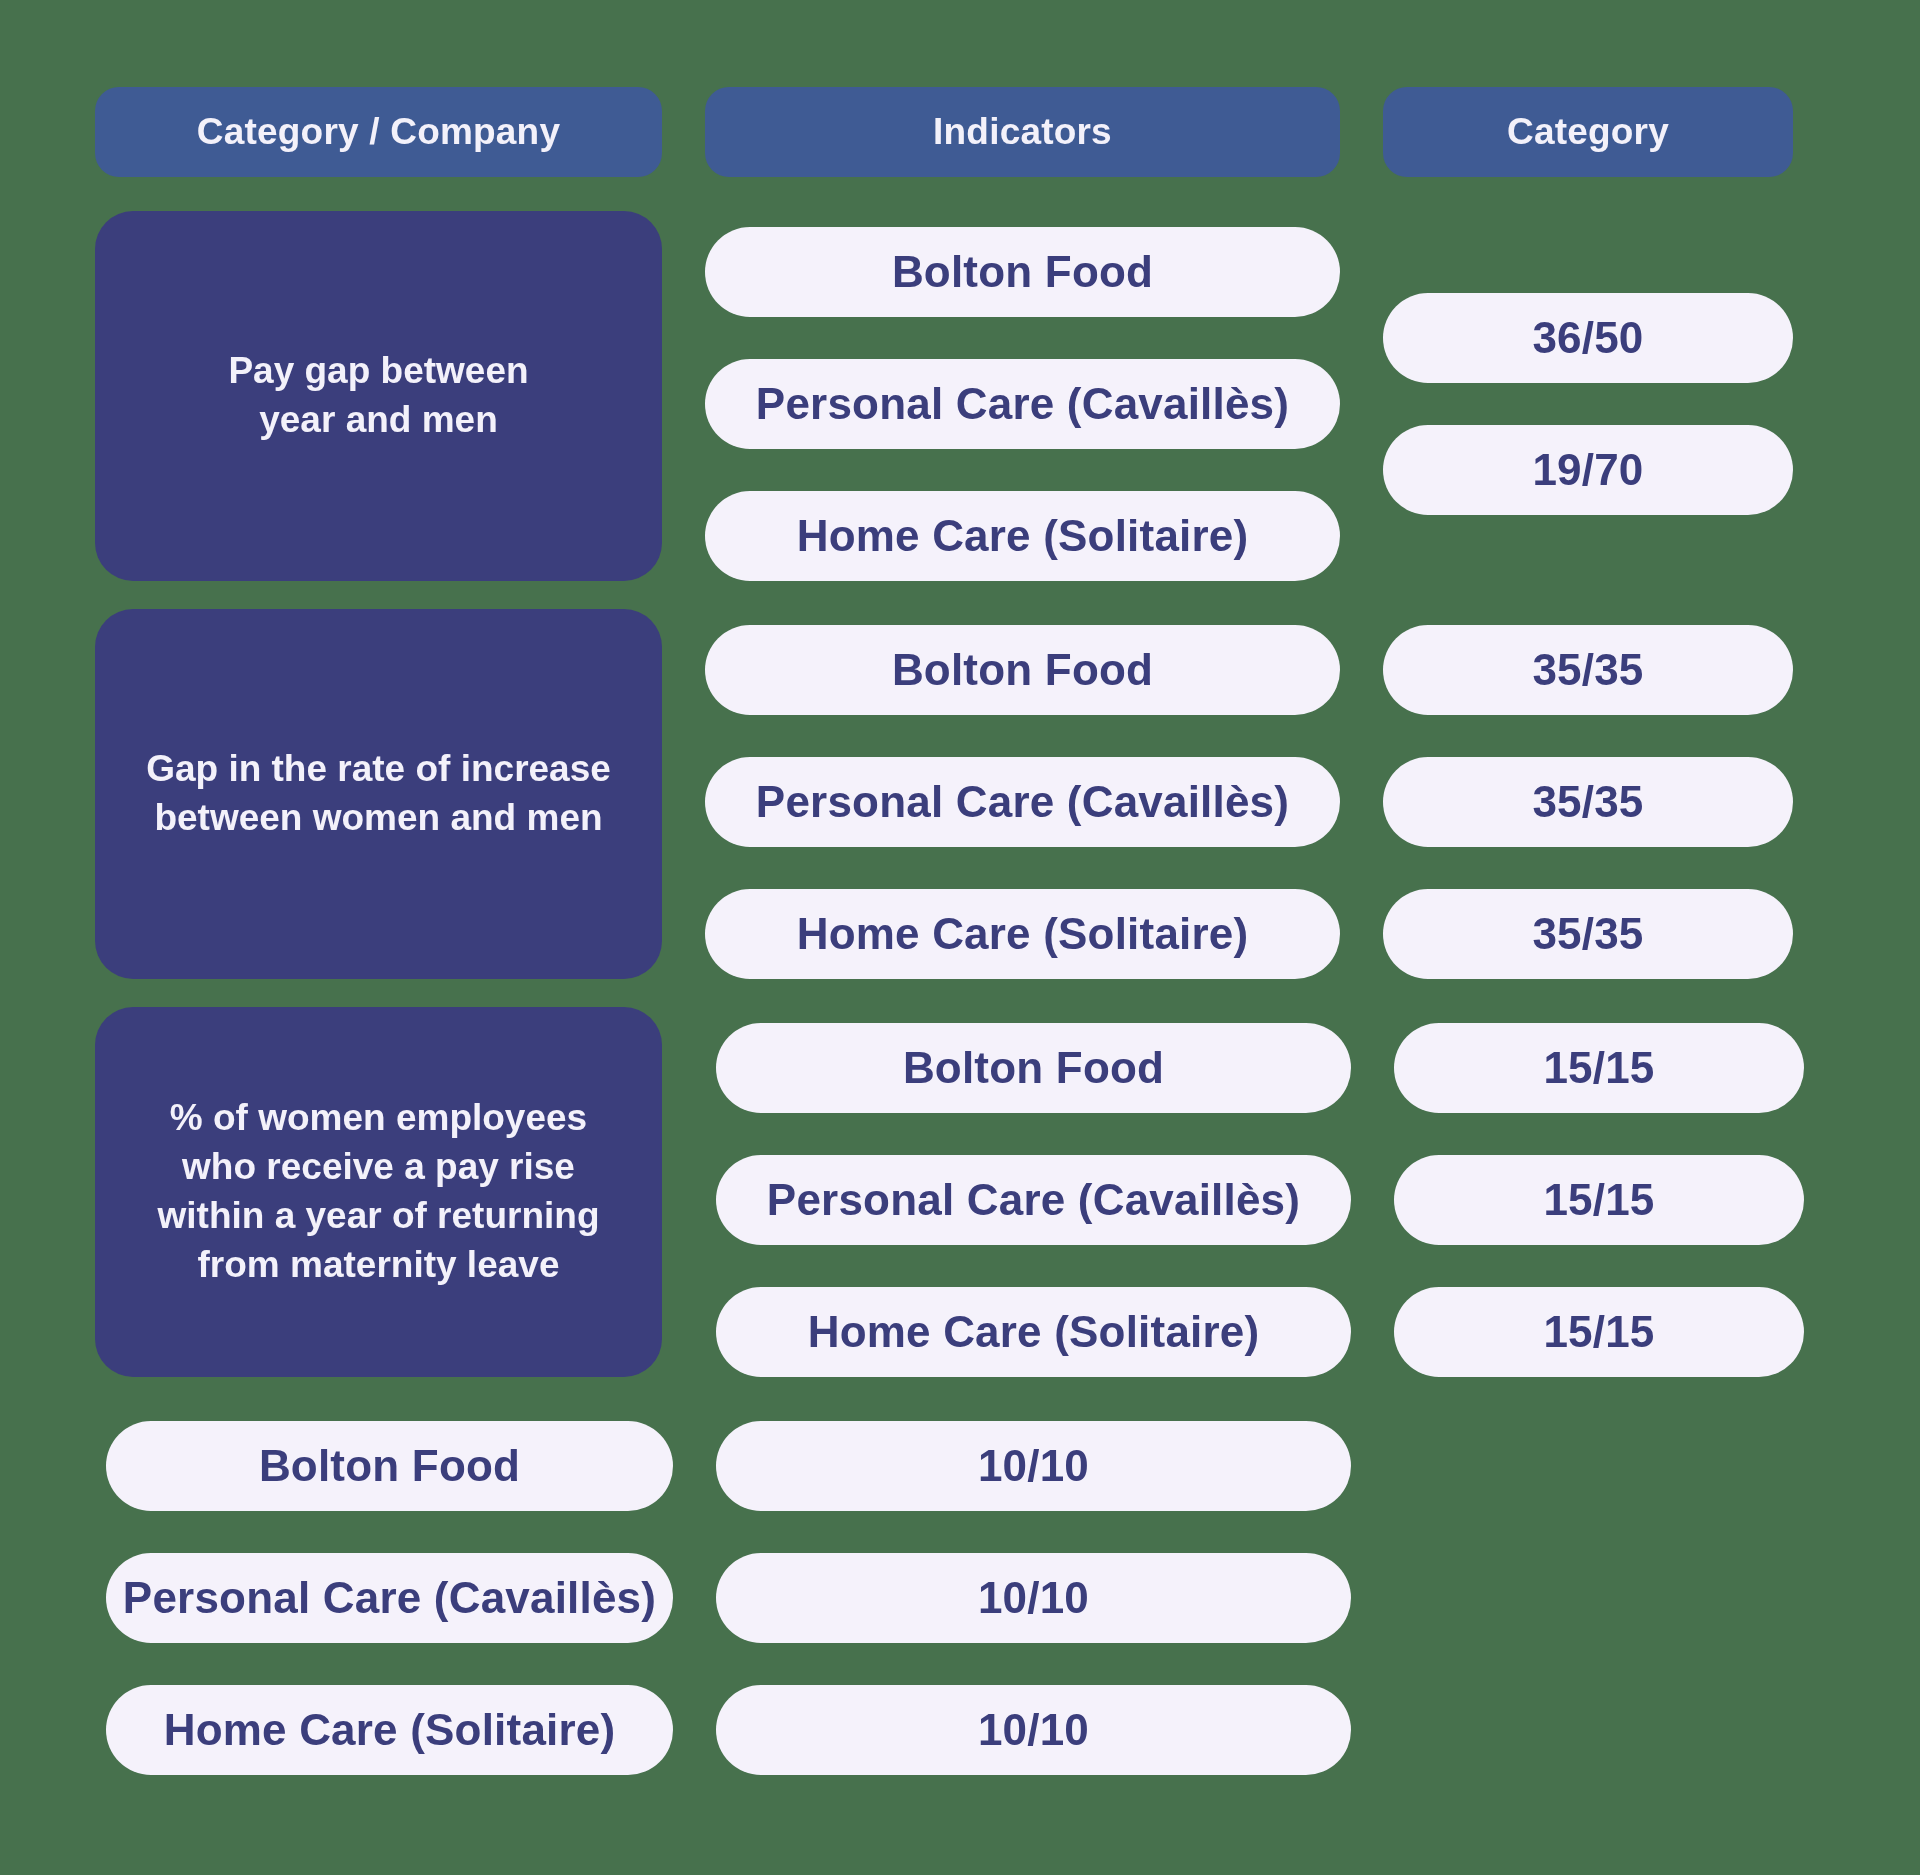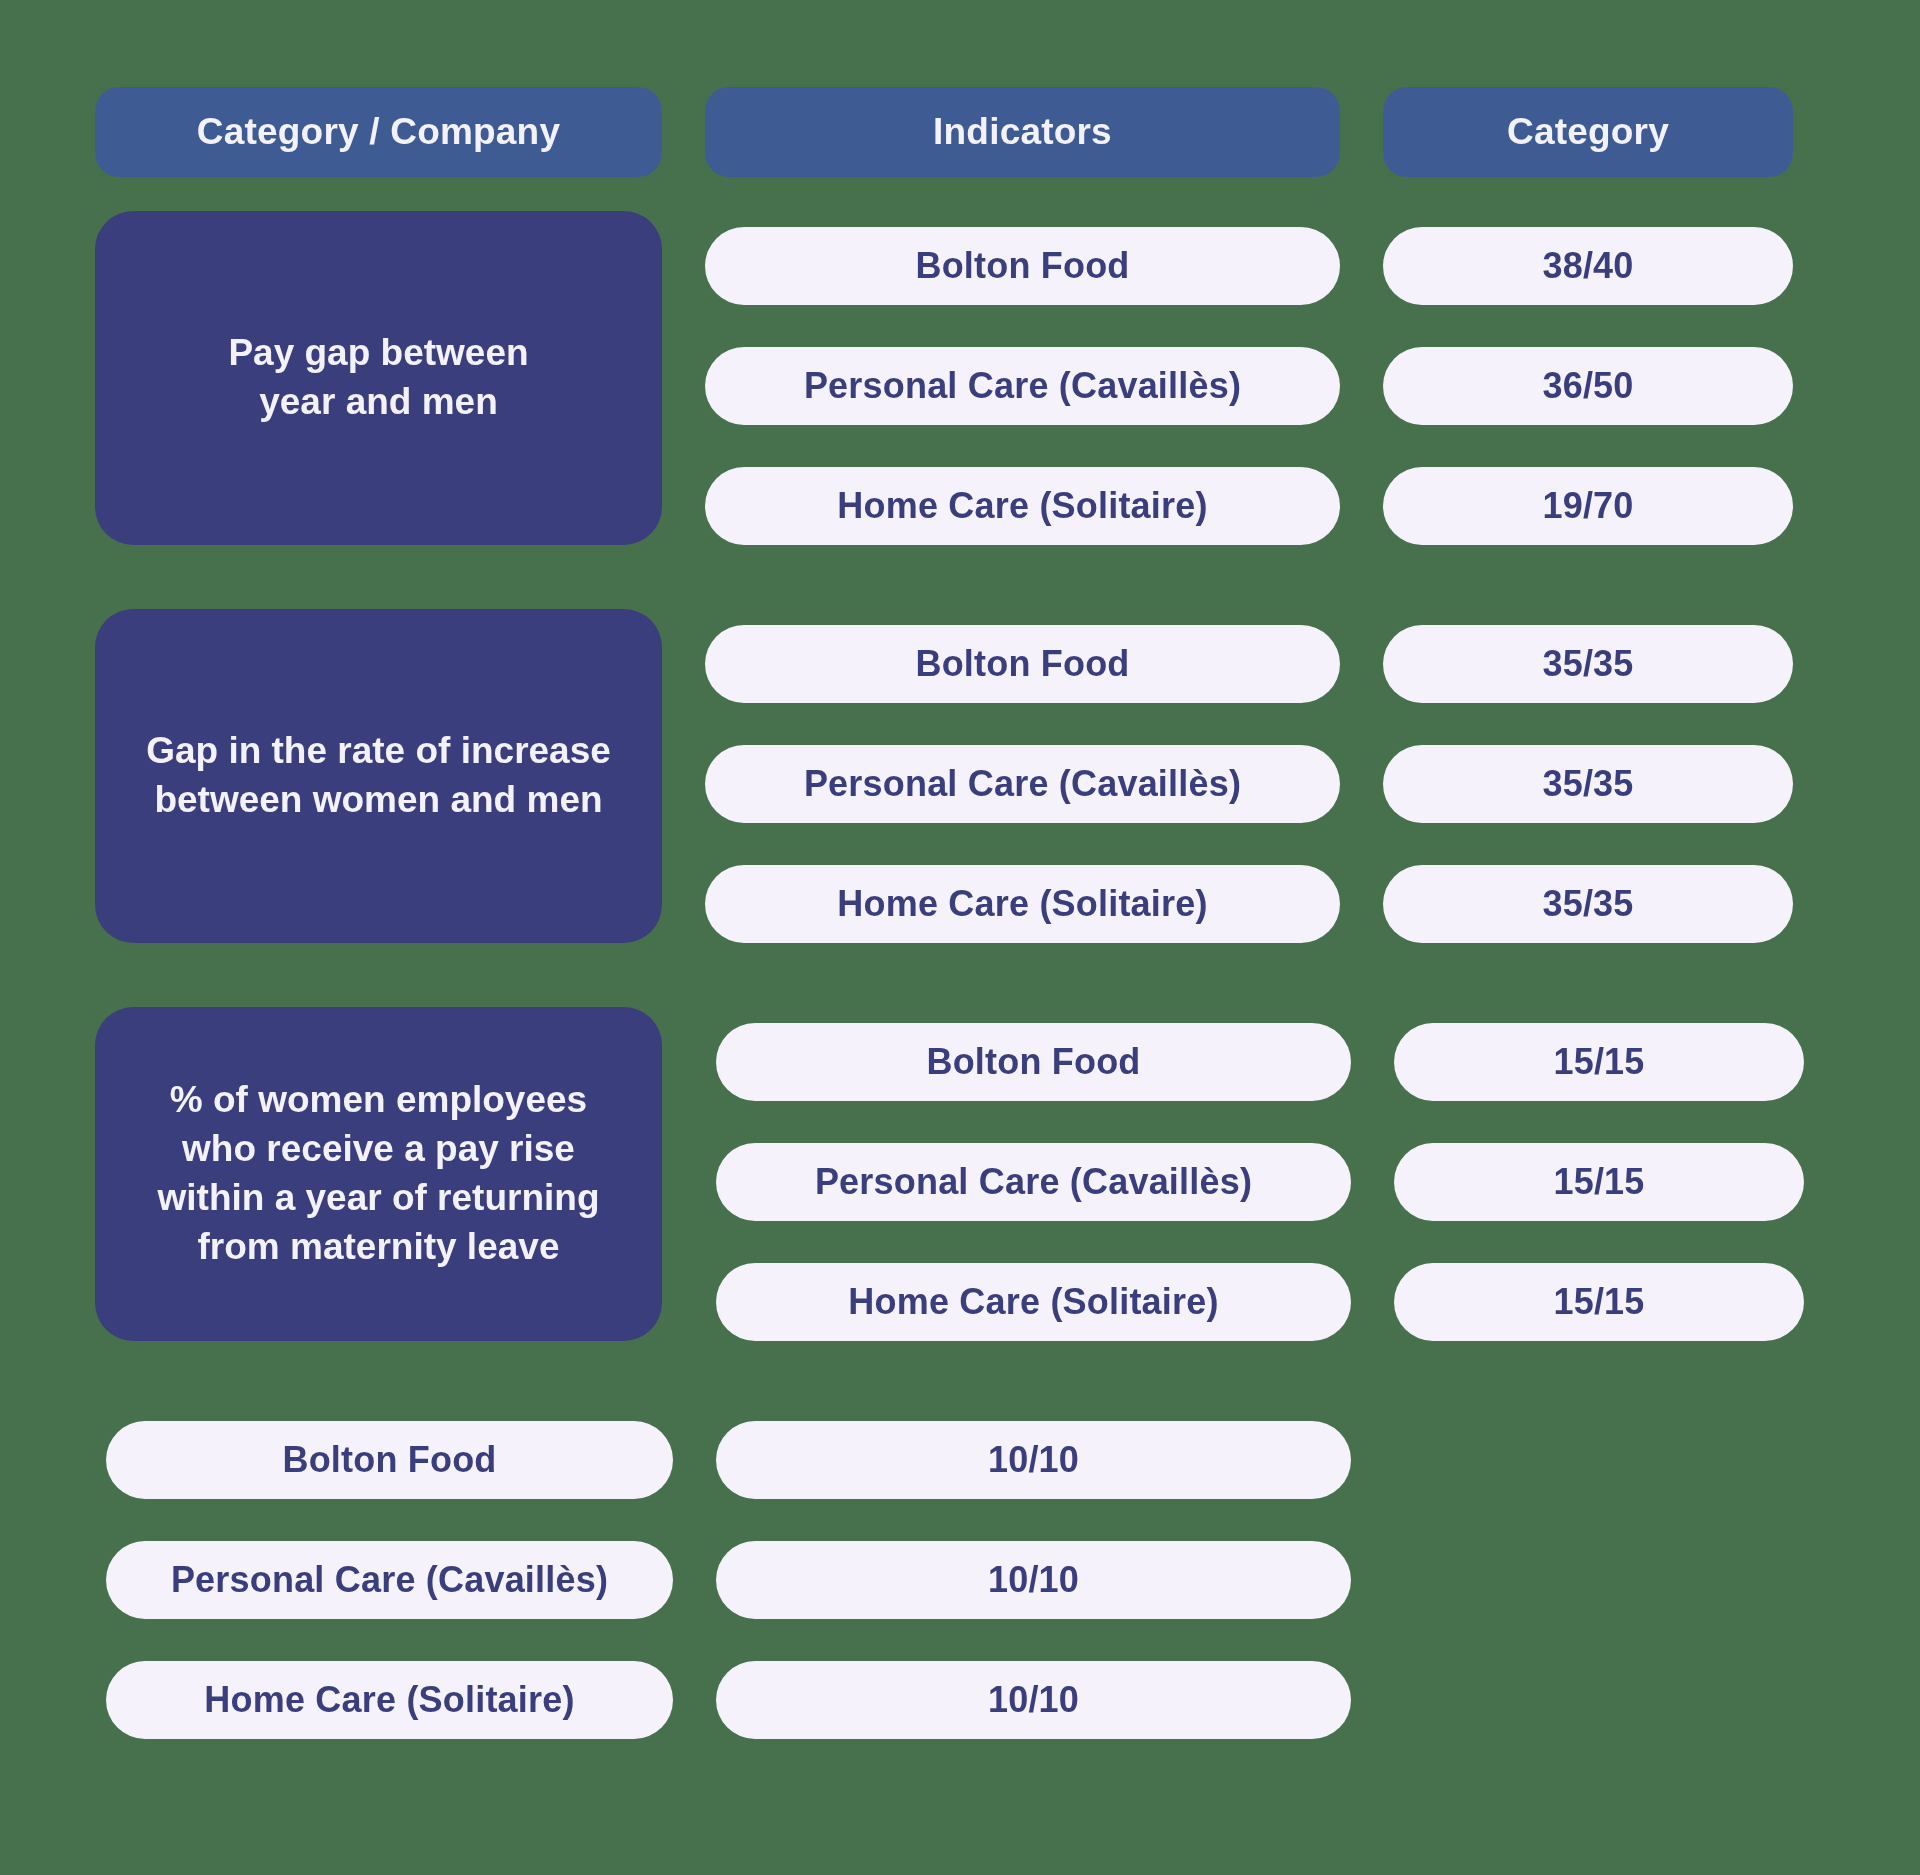--- a/index.html
+++ b/index.html
@@ -63,25 +63,25 @@
     line-height:1.32;
   }
   .stack{
     display:flex;
     flex-direction:column;
     justify-content:center;
     gap:26px;
     height:100%;
   }
   .pill{
-    height:78px;
+    height:90px;
     border-radius:45px;
     background:var(--pill-bg);
     color:var(--navy-text);
-    font-size:36px;
+    font-size:44px;
     display:flex;
     align-items:center;
     justify-content:center;
     letter-spacing:.2px;
     margin-top:16px;
   }
   
   .jitter .stack{transform:translateX(11px);}
 </style>
 </head>
@@ -99,21 +99,20 @@
     <div class="indicator">
       <span class="ind-text">Pay gap between
 year and men</span>
     </div>
     <div class="stack">
       <div class="pill">Bolton Food</div>
       <div class="pill">Personal Care (Cavaillès)</div>
       <div class="pill">Home Care (Solitaire)</div>
     </div>
     <div class="stack">
-      <div class="pill">38/40</div>
       <div class="pill">36/50</div>
       <div class="pill">19/70</div>
     </div>
   </div>
 
   <div class="row group">
     <div class="indicator">
       <span class="ind-text">Gap in the rate of increase
 between women and men</span>
     </div>

